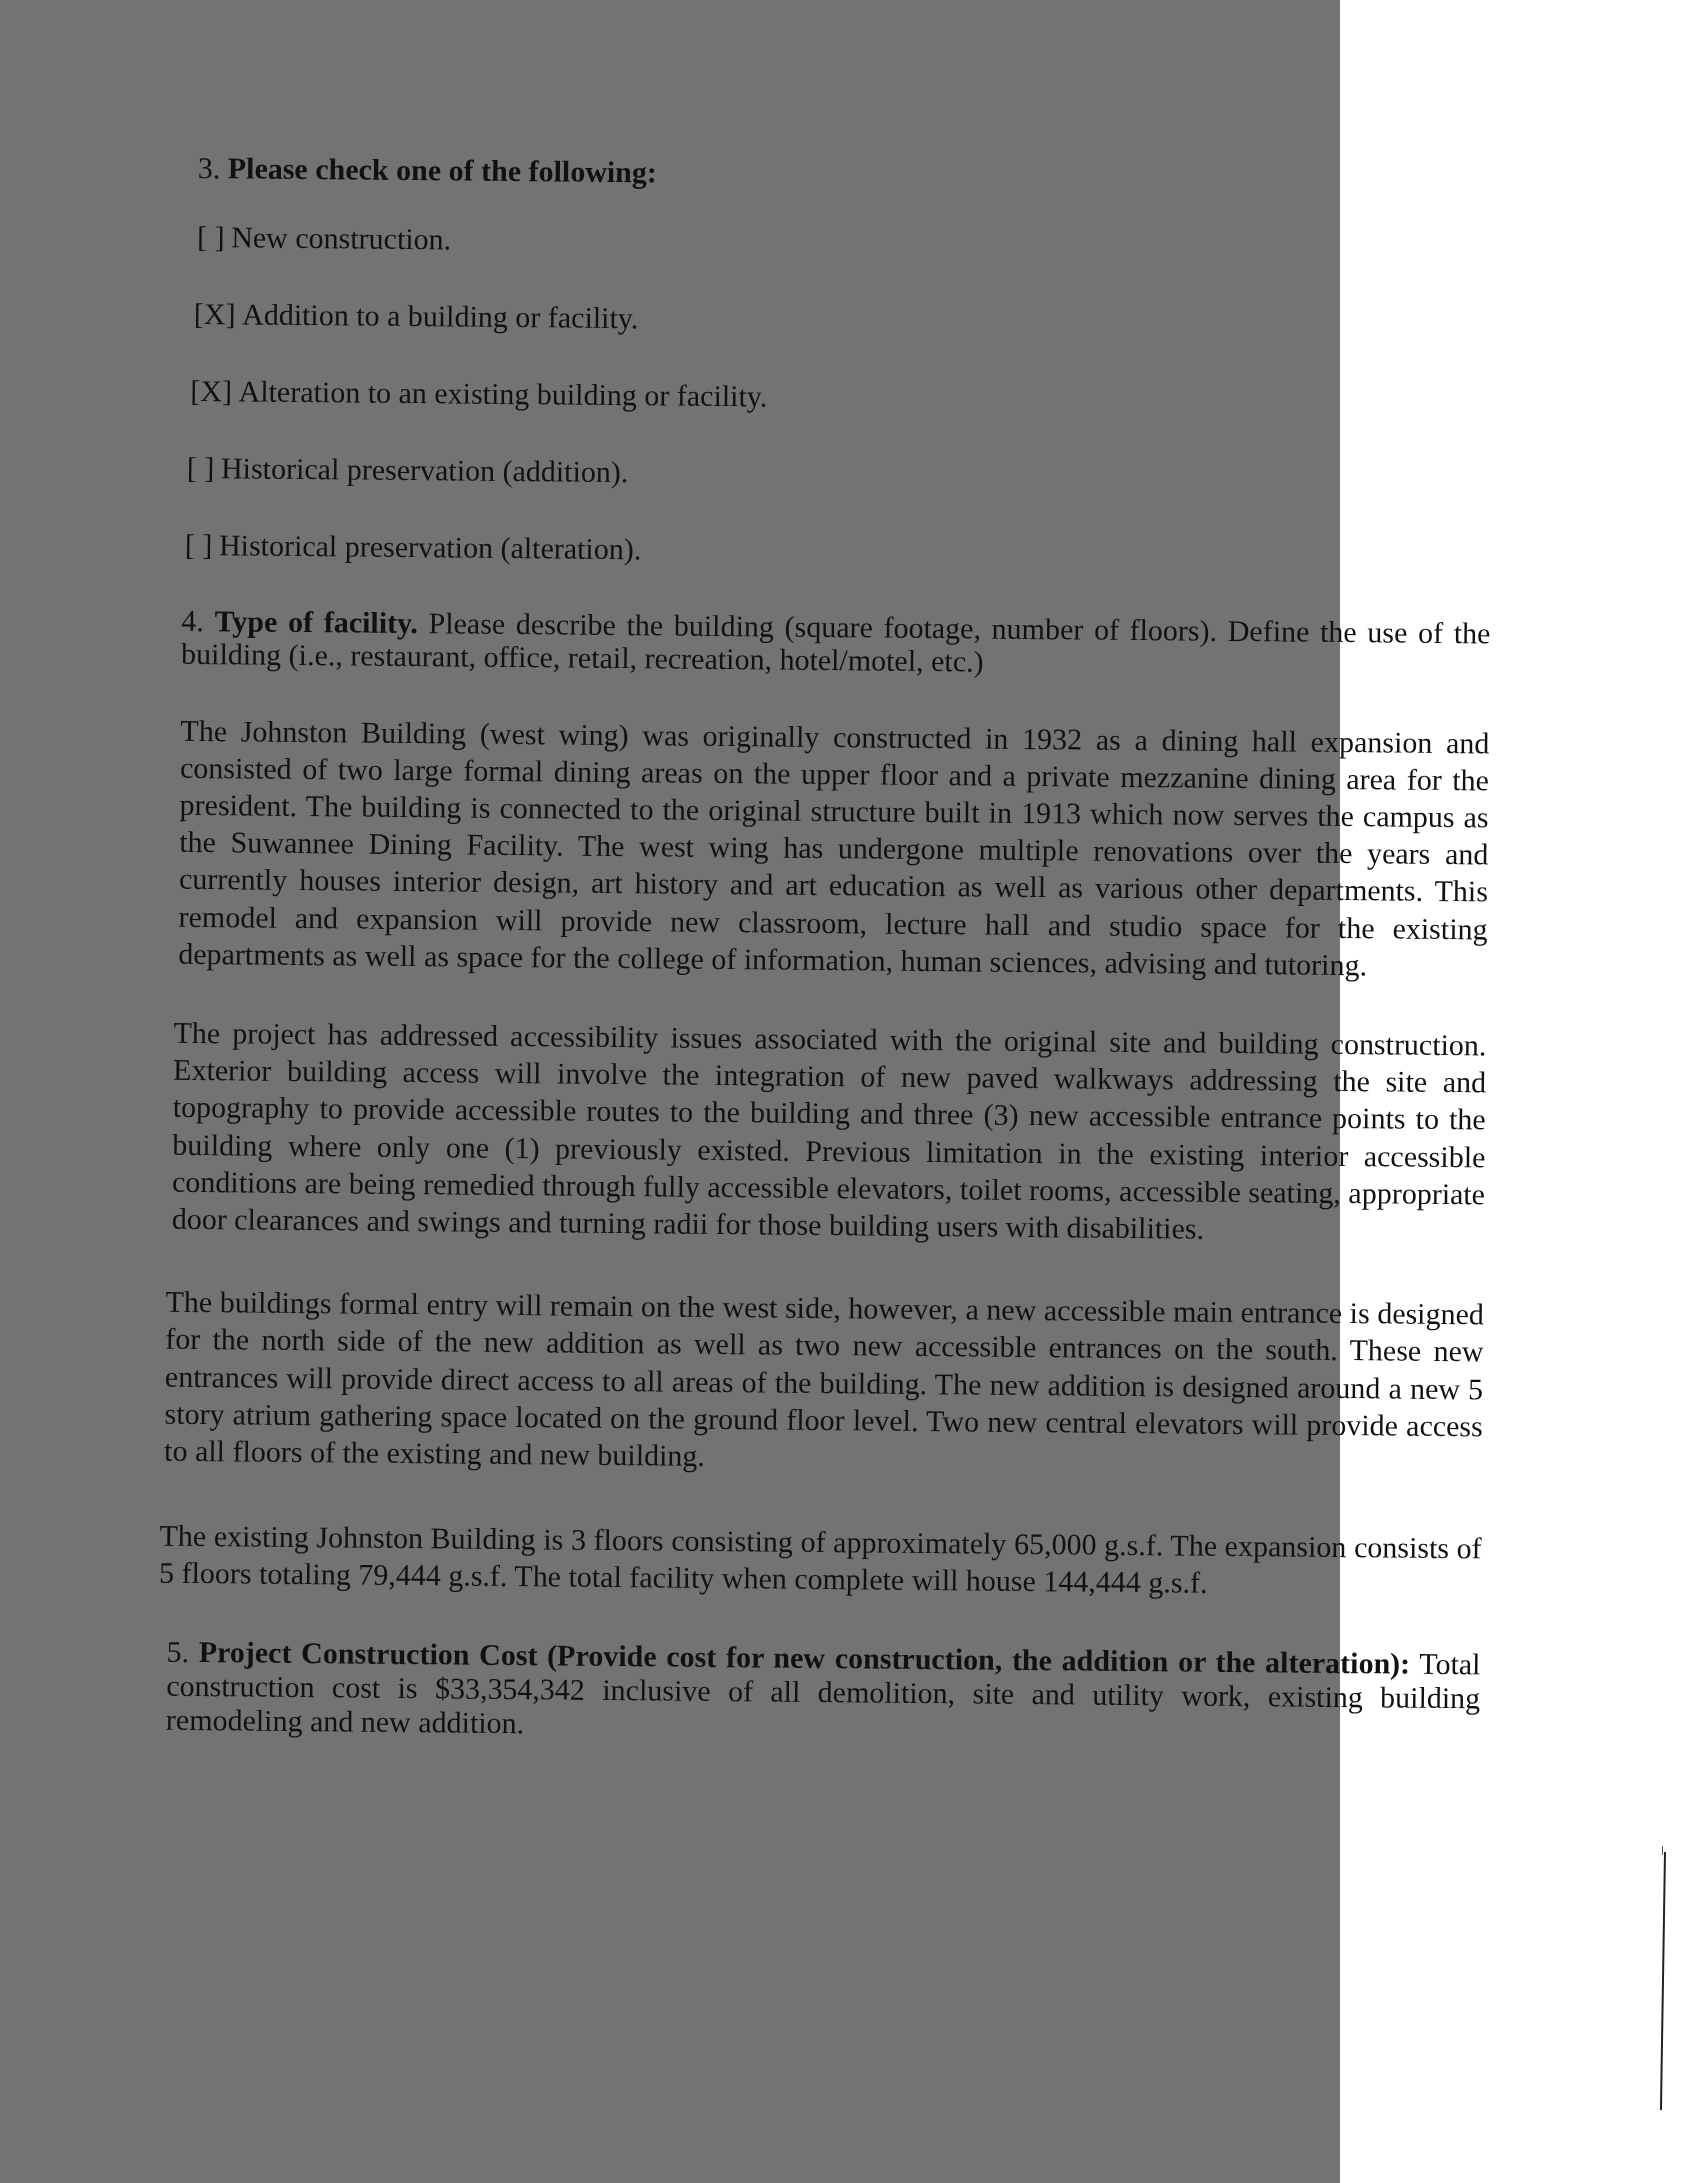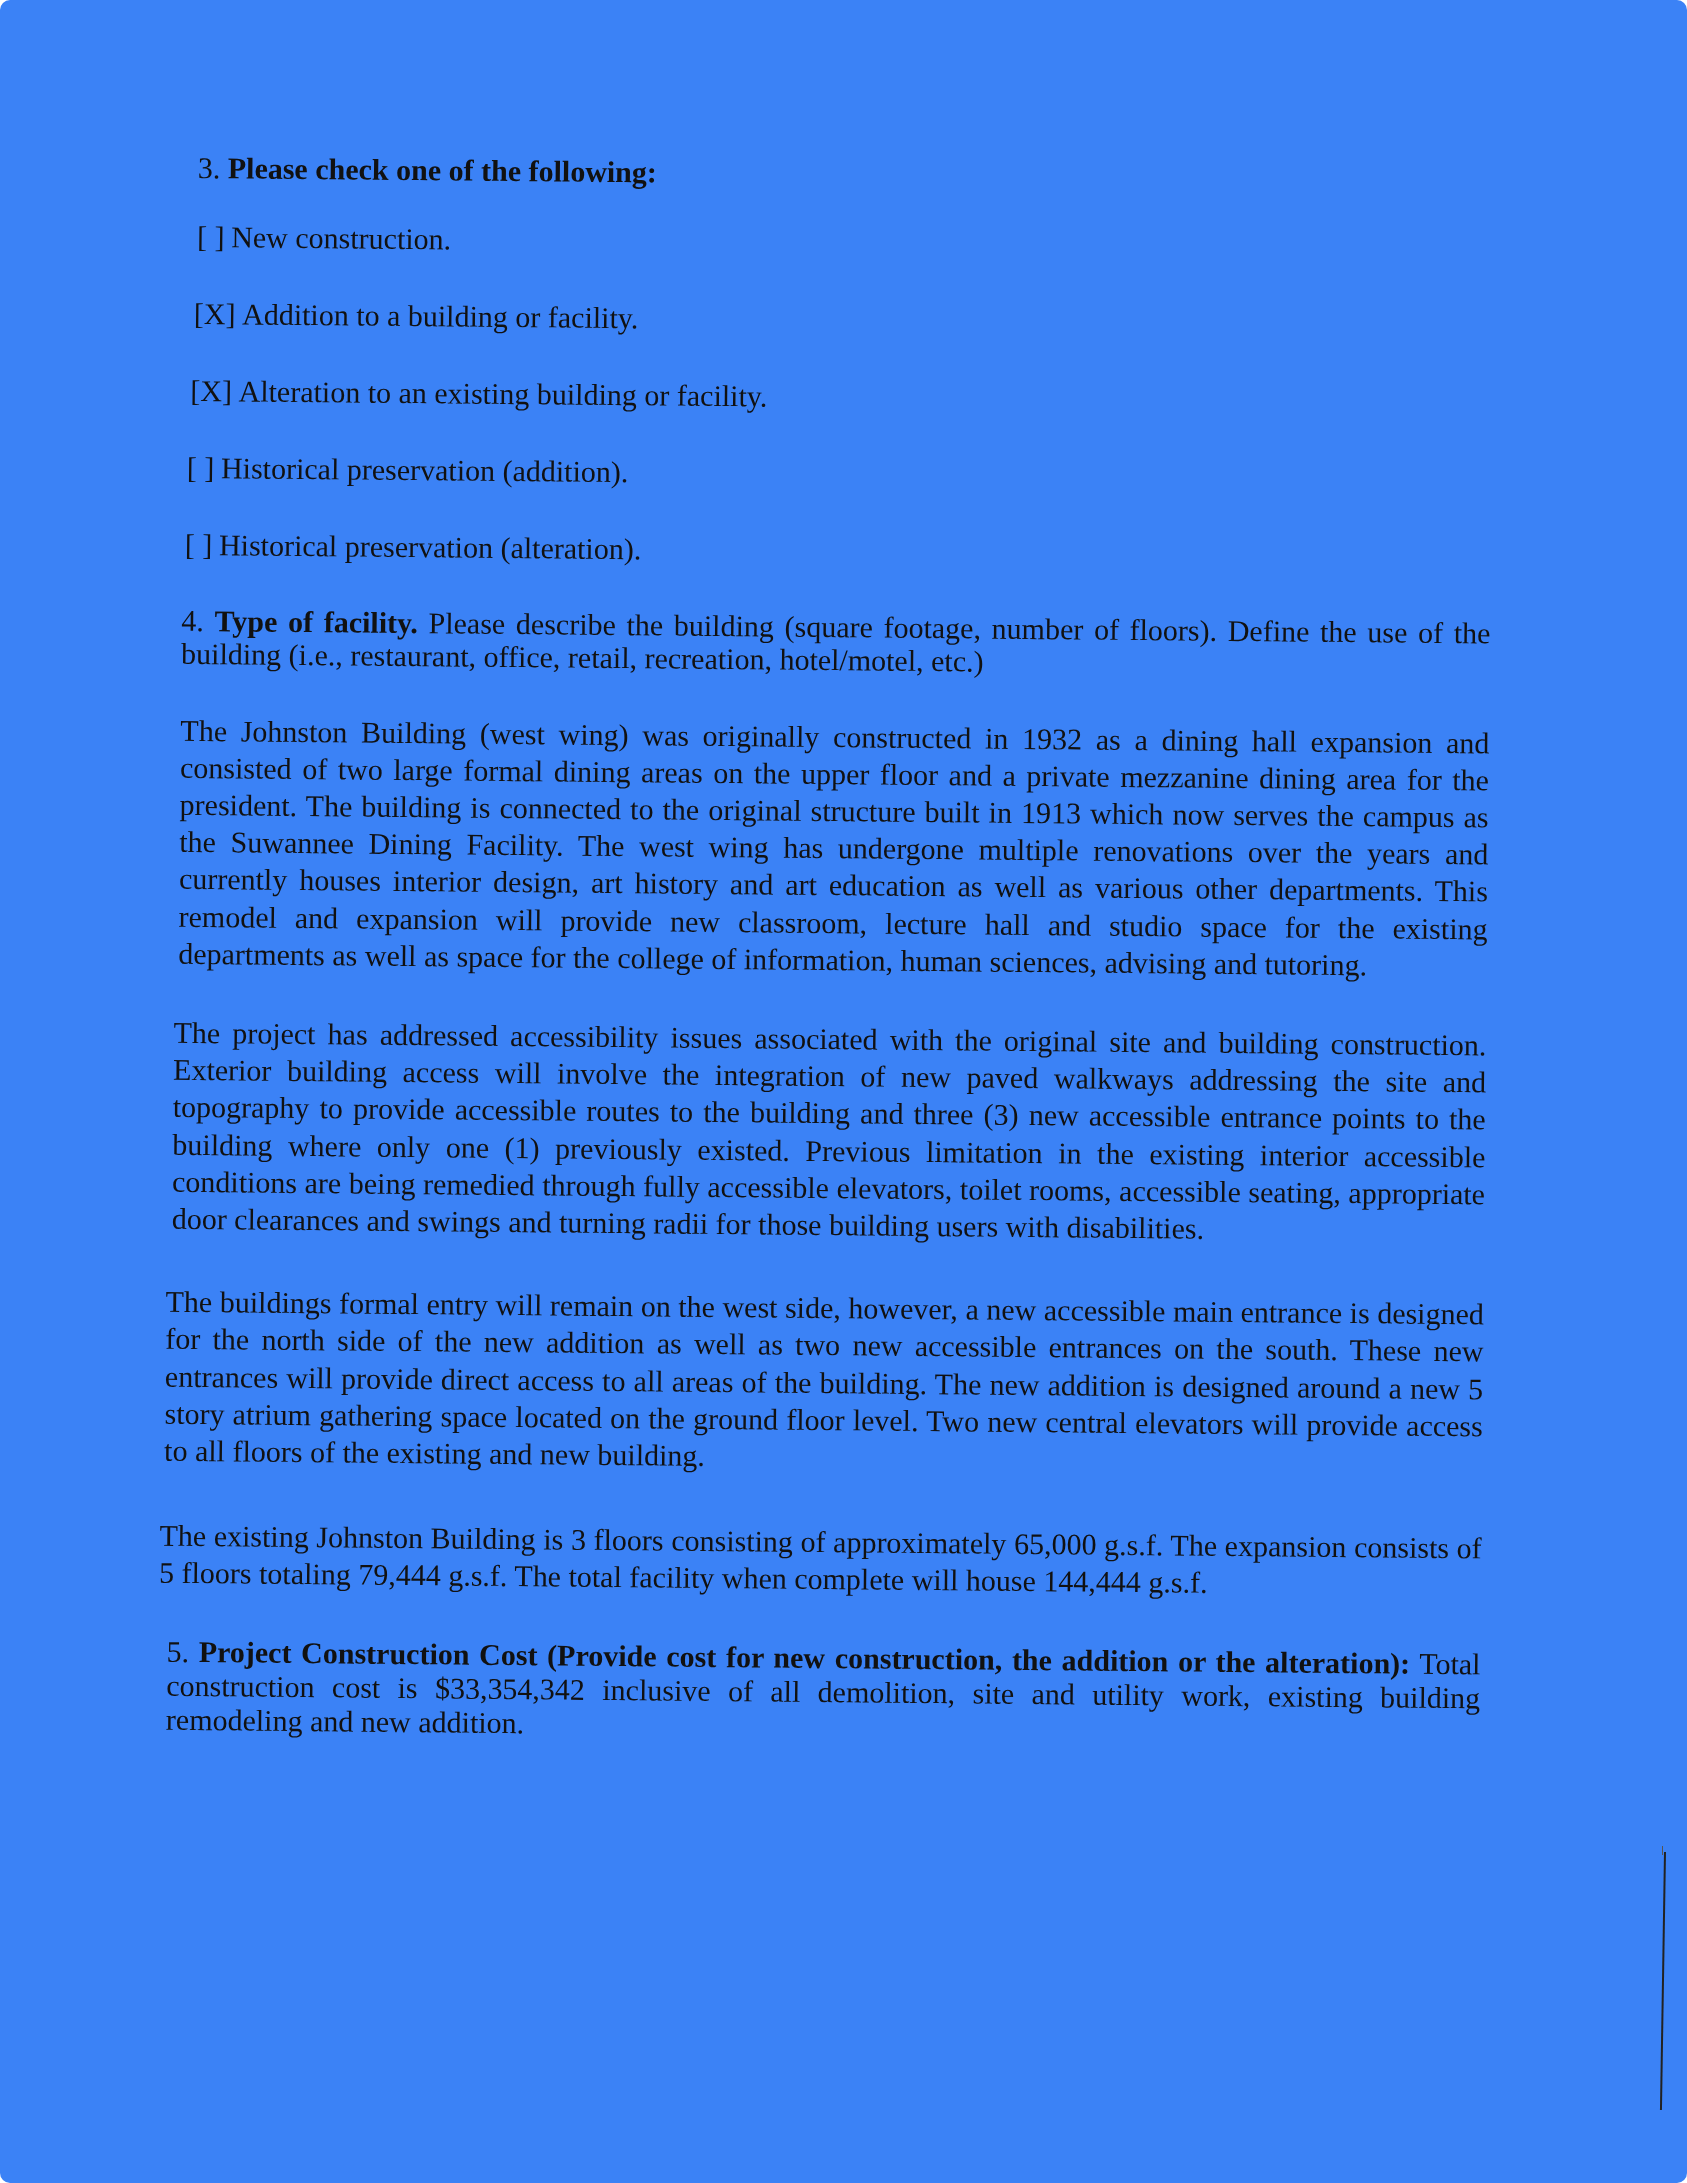--- a/index.html
+++ b/index.html
@@ -11,24 +11,23 @@
       width: 1687px;
       height: 2183px;
       position: relative;
       overflow: hidden;
       font-family: "Liberation Serif", "DejaVu Serif", serif;
       color: #111111;
     }
     .page {
       position: absolute;
       left: 0; top: 0;
-      width: 1687px;
+      width: 1340px;
       height: 2183px;
-      background: #3b82f6;
-      border-radius: 10px;
+      background: #737373;
     }
     .content {
       position: absolute;
       left: 198px;
       top: 149px;
       width: 1297px;
       transform-origin: 0 0;
       transform: rotate(0.55deg);
     }
     .q-heading {

